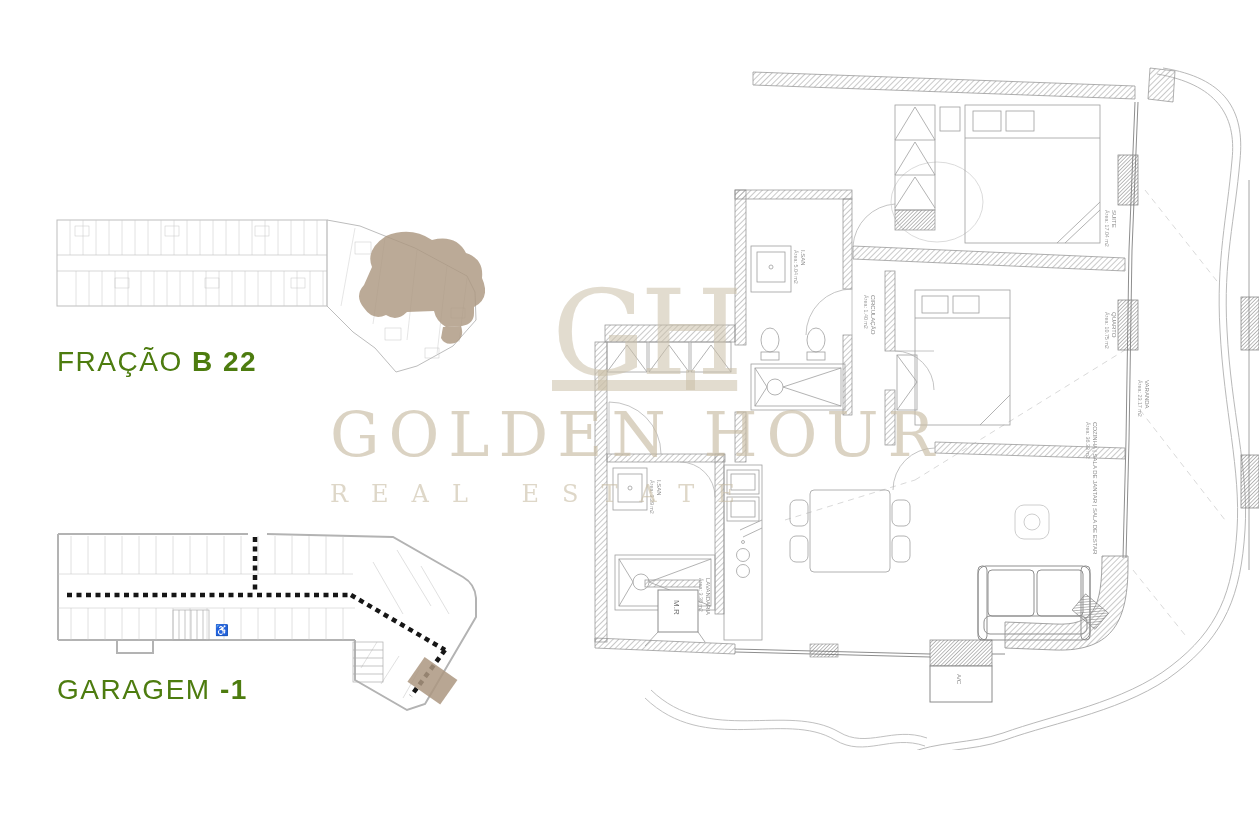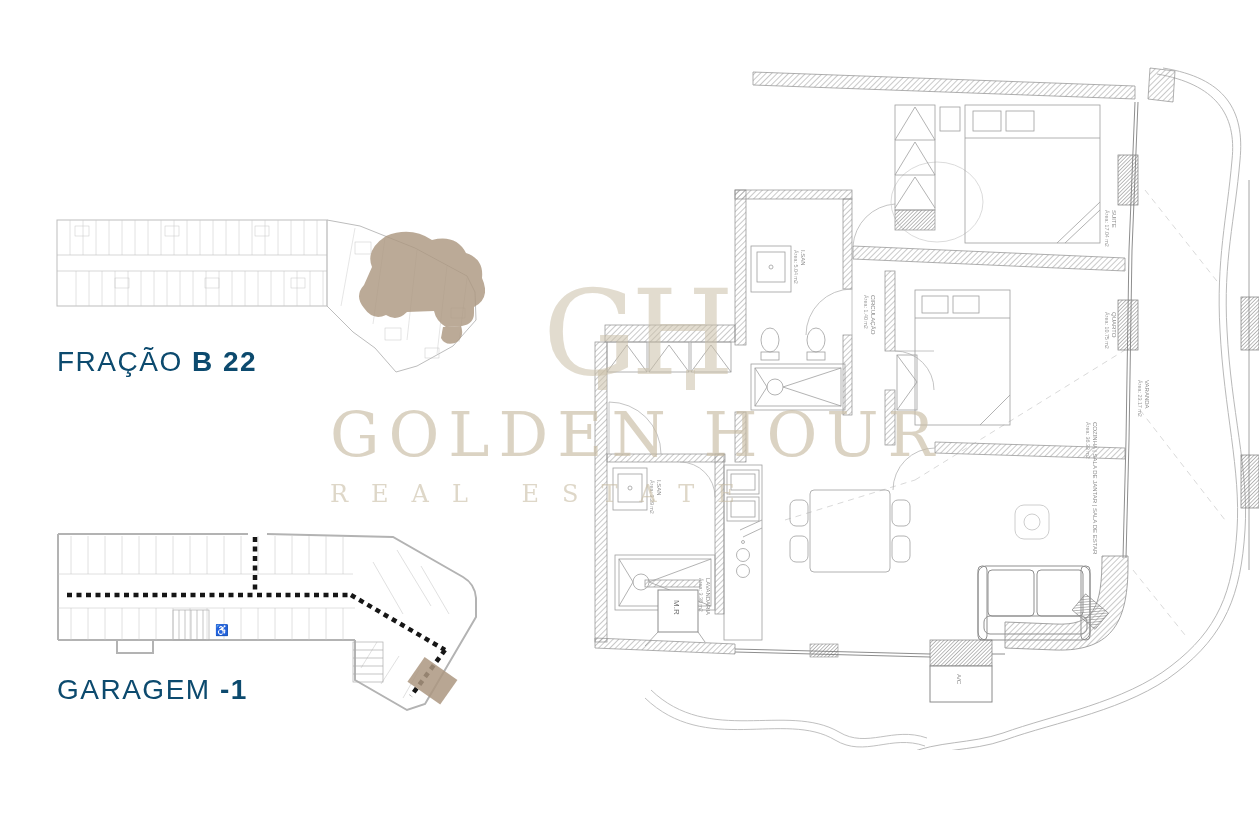--- a/index.html
+++ b/index.html
@@ -1,24 +1,24 @@
 <!DOCTYPE html>
 <html><head>
 <meta charset="utf-8">
 <style>
   html,body{margin:0;padding:0;background:#fff;}
   #stage{position:relative;width:1259px;height:837px;background:#ffffff;overflow:hidden;
          font-family:"Liberation Sans",sans-serif;}
-  .caption{position:absolute;font-size:28px;letter-spacing:1.5px;color:#0c4a6e;font-weight:400;}
+  .caption{position:absolute;font-size:28px;letter-spacing:1.5px;color:#4d7c0f;font-weight:400;}
   .caption .b{font-weight:700;}
   svg{position:absolute;}
   .wm{position:absolute;left:330px;top:292px;width:600px;height:240px;z-index:5;
       pointer-events:none;color:#cbbfa8;font-family:"DejaVu Serif","Liberation Serif",serif;}
-  .wm-mono{position:absolute;left:213px;top:-28px;font-size:118px;letter-spacing:-6px;
-           color:rgba(203,191,168,.55);font-weight:400;}
+  .wm-mono{position:absolute;left:222px;top:-28px;font-size:118px;letter-spacing:-6px;
+           color:rgba(203,191,168,.55);font-weight:400;text-decoration:underline;}
   .wm-tick{position:absolute;width:9px;height:20px;background:rgba(203,191,168,.55);}
   .wm-title{position:absolute;top:106px;left:0;width:600px;text-align:right;font-size:62px;
             letter-spacing:9px;color:rgba(200,188,164,.66);white-space:nowrap;}
   .wm-sub{position:absolute;top:188px;left:0;width:600px;text-align:left;font-size:24px;
           letter-spacing:23px;color:rgba(200,188,164,.60);white-space:nowrap;}
   .rl{font-size:6px;fill:#8b8b8b;font-family:"Liberation Sans",sans-serif;}
   .rl2{font-size:5.4px;fill:#9a9a9a;font-family:"Liberation Sans",sans-serif;}
 </style>
 </head>
 <body>

